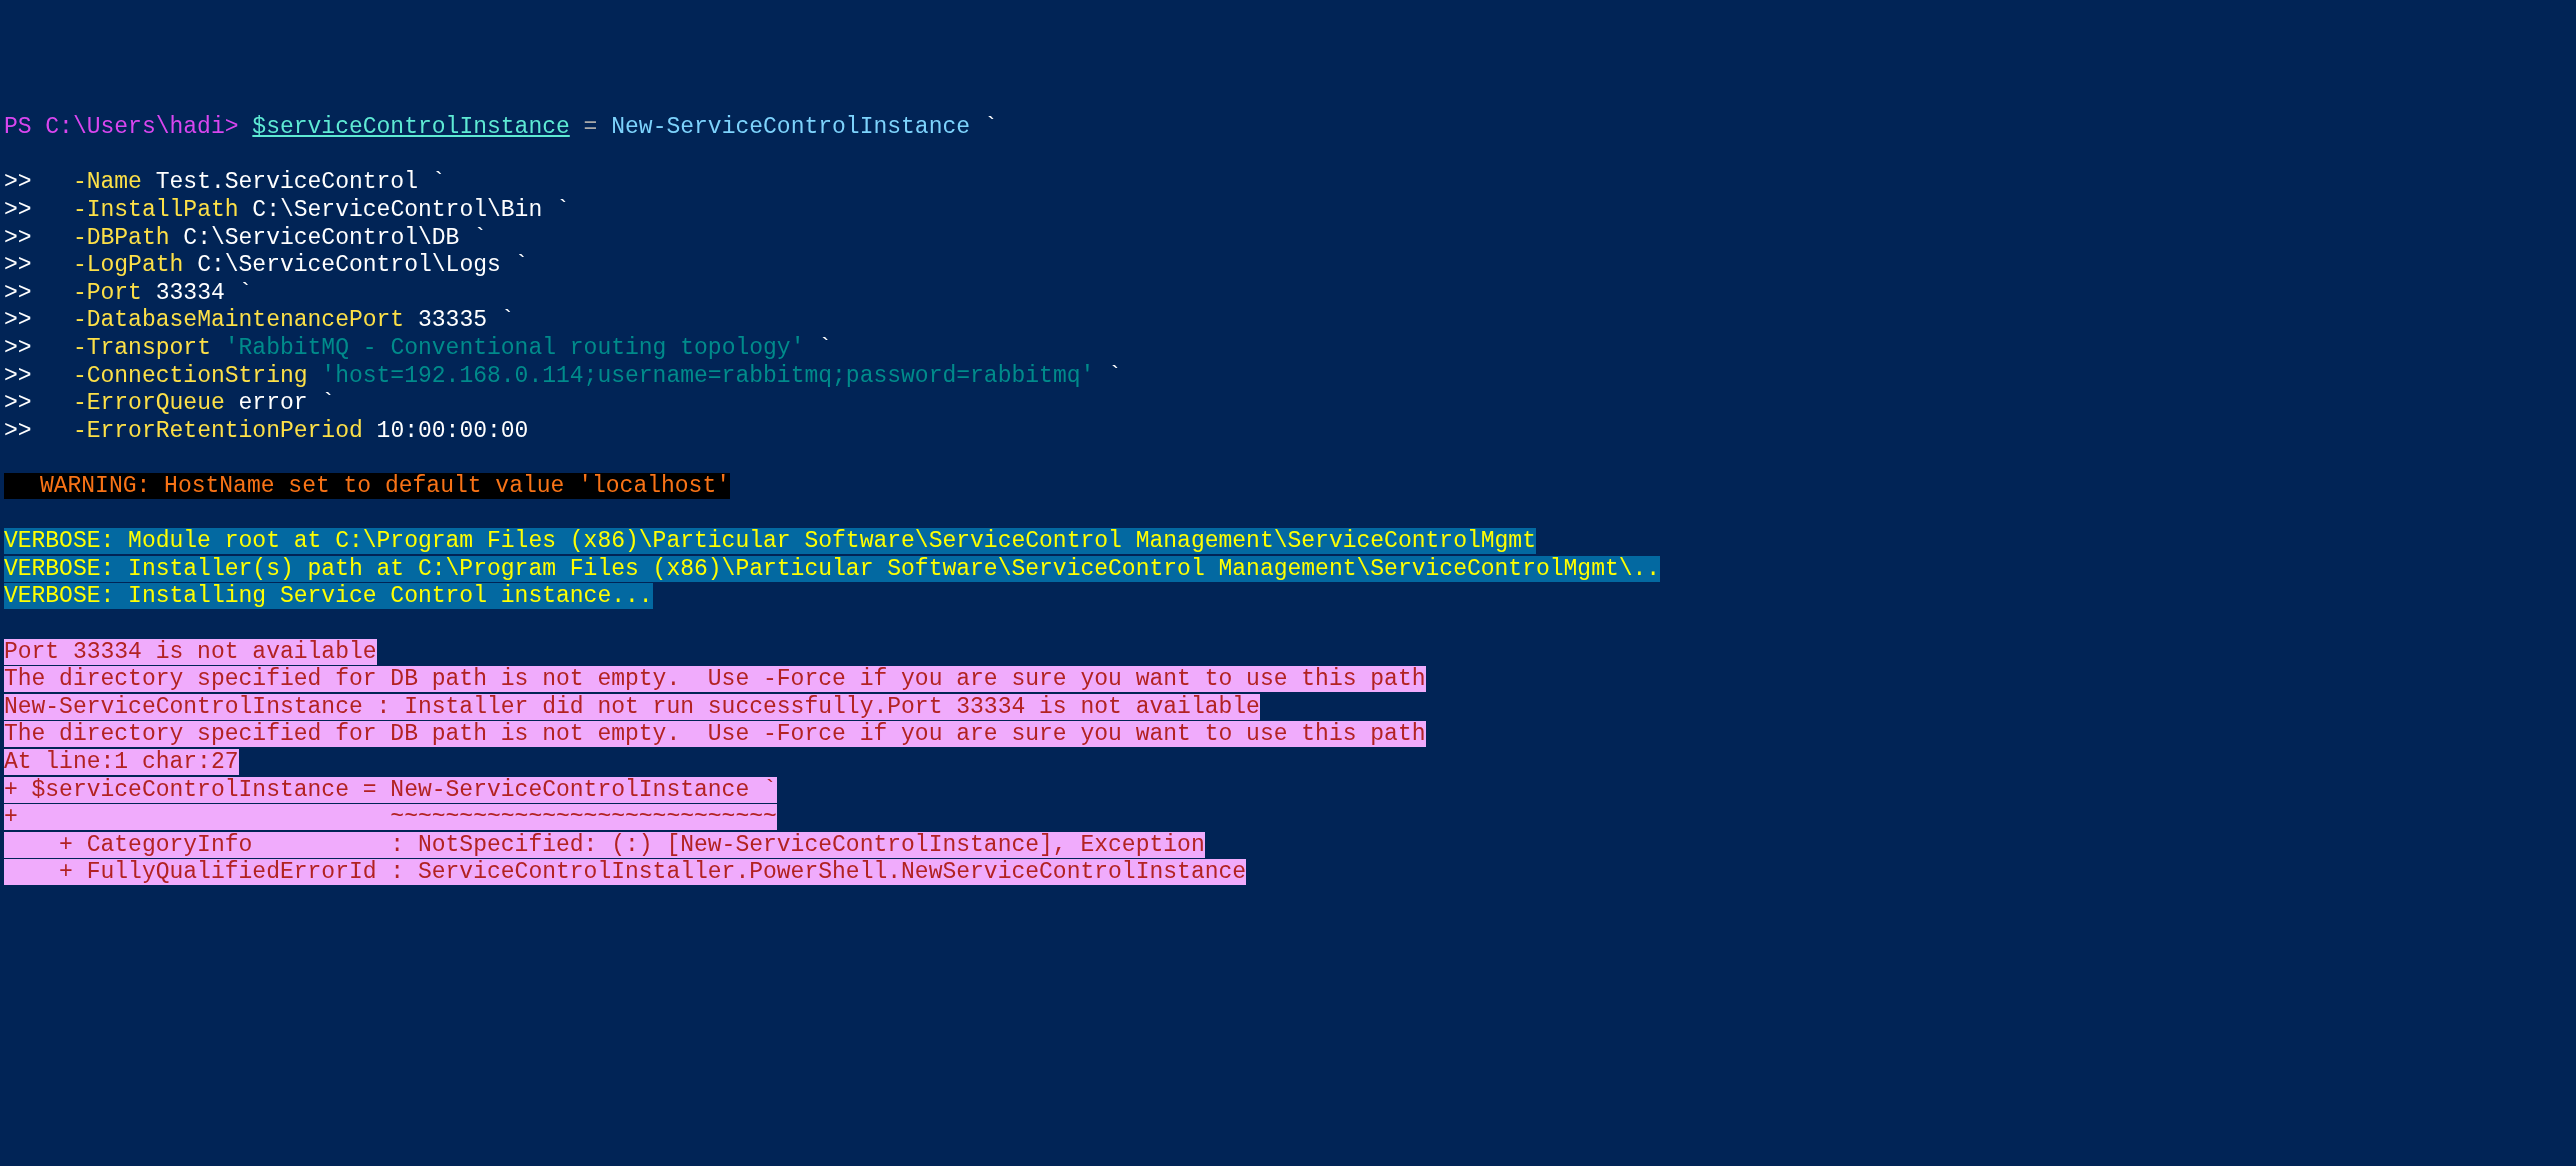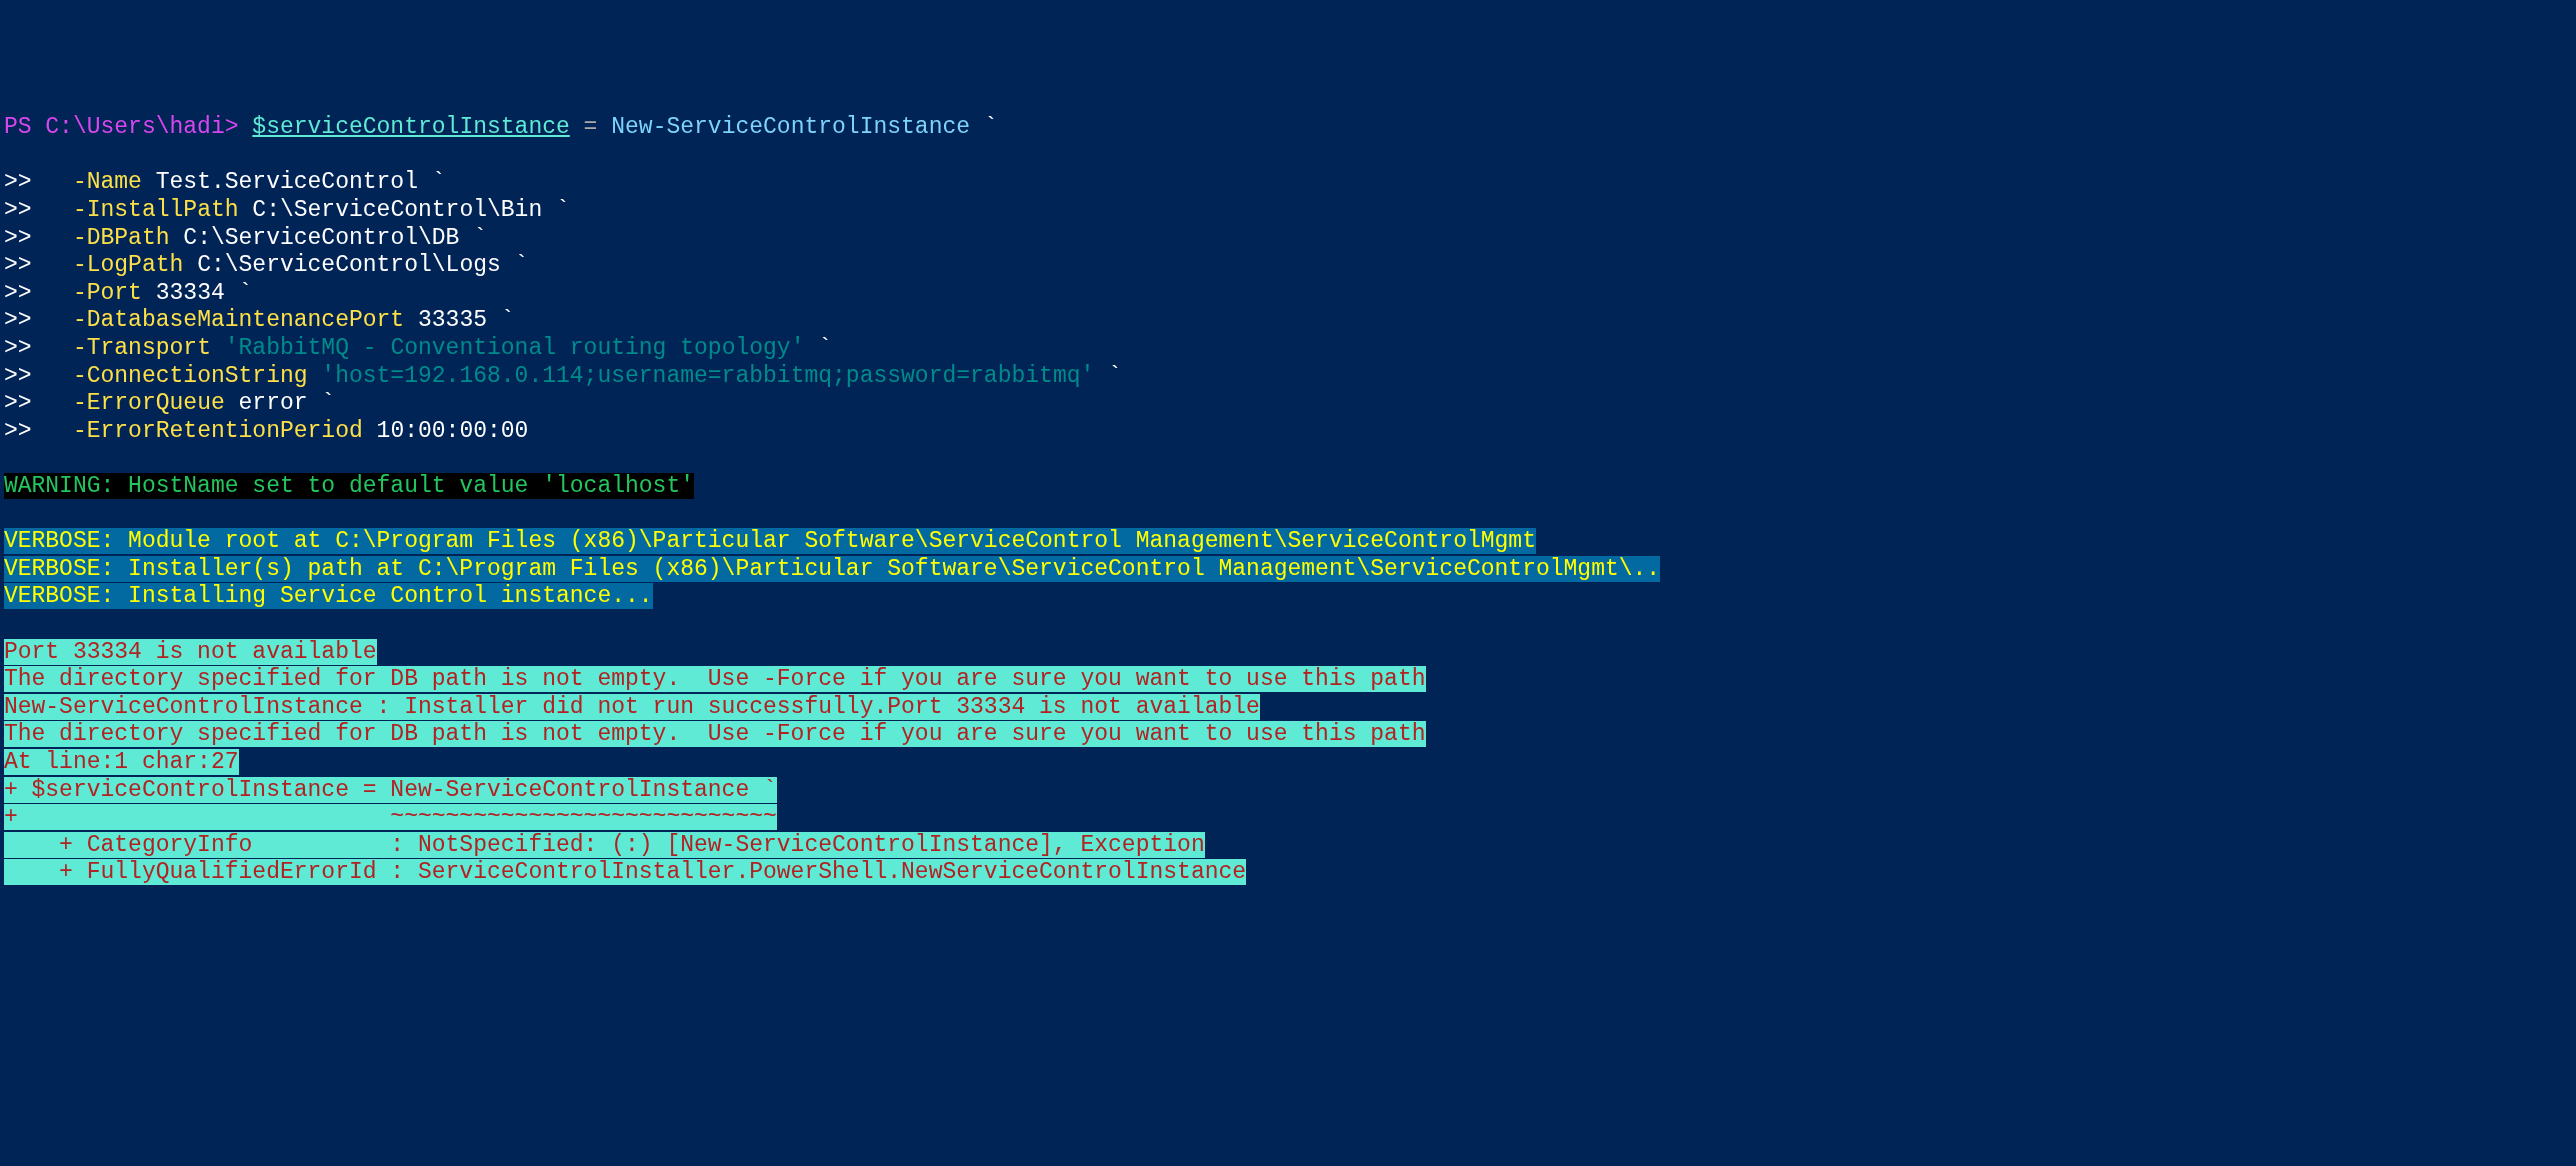--- a/index.html
+++ b/index.html
@@ -21,23 +21,23 @@
       display: block;
     }
     .prompt-ps { color: #d946ef; }
     .var { color: #5eead4; text-decoration: underline; }
     .eq { color: #a9a9a9; }
     .cmdlet { color: #7dd3fc; }
     .cont { color: #ffffff; }
     .param { color: #fde047; }
     .value { color: #ffffff; }
     .string { color: #008b8b; margin-top: 41px; }
-    .warn { background-color: #000000; color: #22c55e; }
+    .warn { background-color: #000000; color: #f97316; padding-left: 36px; }
     .verbose { background-color: #0369a1; color: #ffff00; }
-    .err { background-color: #5eead4; color: #b22222; }
+    .err { background-color: #f0abfc; color: #b22222; }
   </style>
 </head>
 <body>
 
 
 
 <div class="line"><span class="prompt-ps">PS C:\Users\hadi&gt; </span><span class="var">$serviceControlInstance</span><span class="eq"> = </span><span class="cmdlet">New-ServiceControlInstance</span><span class="value"> `</span></div>
 <div id="param-lines"><div class="line"><span class="cont">&gt;&gt;   </span><span class="param">-Name</span> <span class="value">Test.ServiceControl</span><span class="value"> `</span></div><div class="line"><span class="cont">&gt;&gt;   </span><span class="param">-InstallPath</span> <span class="value">C:\ServiceControl\Bin</span><span class="value"> `</span></div><div class="line"><span class="cont">&gt;&gt;   </span><span class="param">-DBPath</span> <span class="value">C:\ServiceControl\DB</span><span class="value"> `</span></div><div class="line"><span class="cont">&gt;&gt;   </span><span class="param">-LogPath</span> <span class="value">C:\ServiceControl\Logs</span><span class="value"> `</span></div><div class="line"><span class="cont">&gt;&gt;   </span><span class="param">-Port</span> <span class="value">33334</span><span class="value"> `</span></div><div class="line"><span class="cont">&gt;&gt;   </span><span class="param">-DatabaseMaintenancePort</span> <span class="value">33335</span><span class="value"> `</span></div><div class="line"><span class="cont">&gt;&gt;   </span><span class="param">-Transport</span> <span class="string">'RabbitMQ - Conventional routing topology'</span><span class="value"> `</span></div><div class="line"><span class="cont">&gt;&gt;   </span><span class="param">-ConnectionString</span> <span class="string">'host=192.168.0.114;username=rabbitmq;password=rabbitmq'</span><span class="value"> `</span></div><div class="line"><span class="cont">&gt;&gt;   </span><span class="param">-ErrorQueue</span> <span class="value">error</span><span class="value"> `</span></div><div class="line"><span class="cont">&gt;&gt;   </span><span class="param">-ErrorRetentionPeriod</span> <span class="value">10:00:00:00</span><span class="value"></span></div></div>
 <div id="warning-lines"><div class="line"><span class="warn">WARNING: HostName set to default value 'localhost'</span></div></div>
 <div id="verbose-lines"><div class="line"><span class="verbose">VERBOSE: Module root at C:\Program Files (x86)\Particular Software\ServiceControl Management\ServiceControlMgmt</span></div><div class="line"><span class="verbose">VERBOSE: Installer(s) path at C:\Program Files (x86)\Particular Software\ServiceControl Management\ServiceControlMgmt\..</span></div><div class="line"><span class="verbose">VERBOSE: Installing Service Control instance...</span></div></div>

